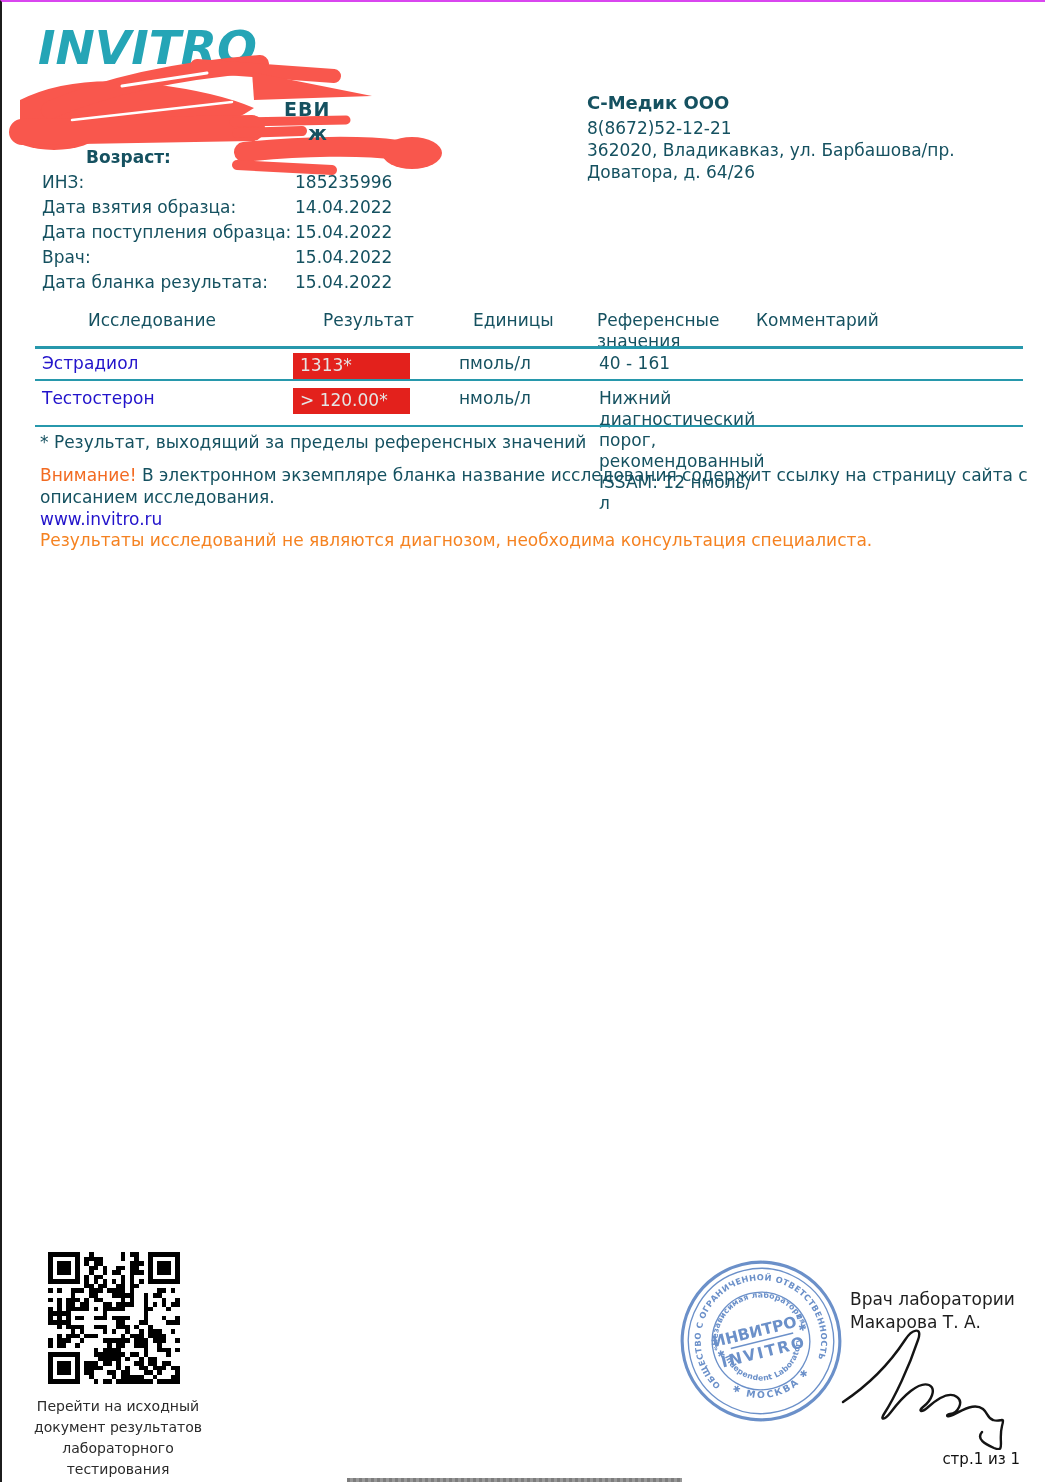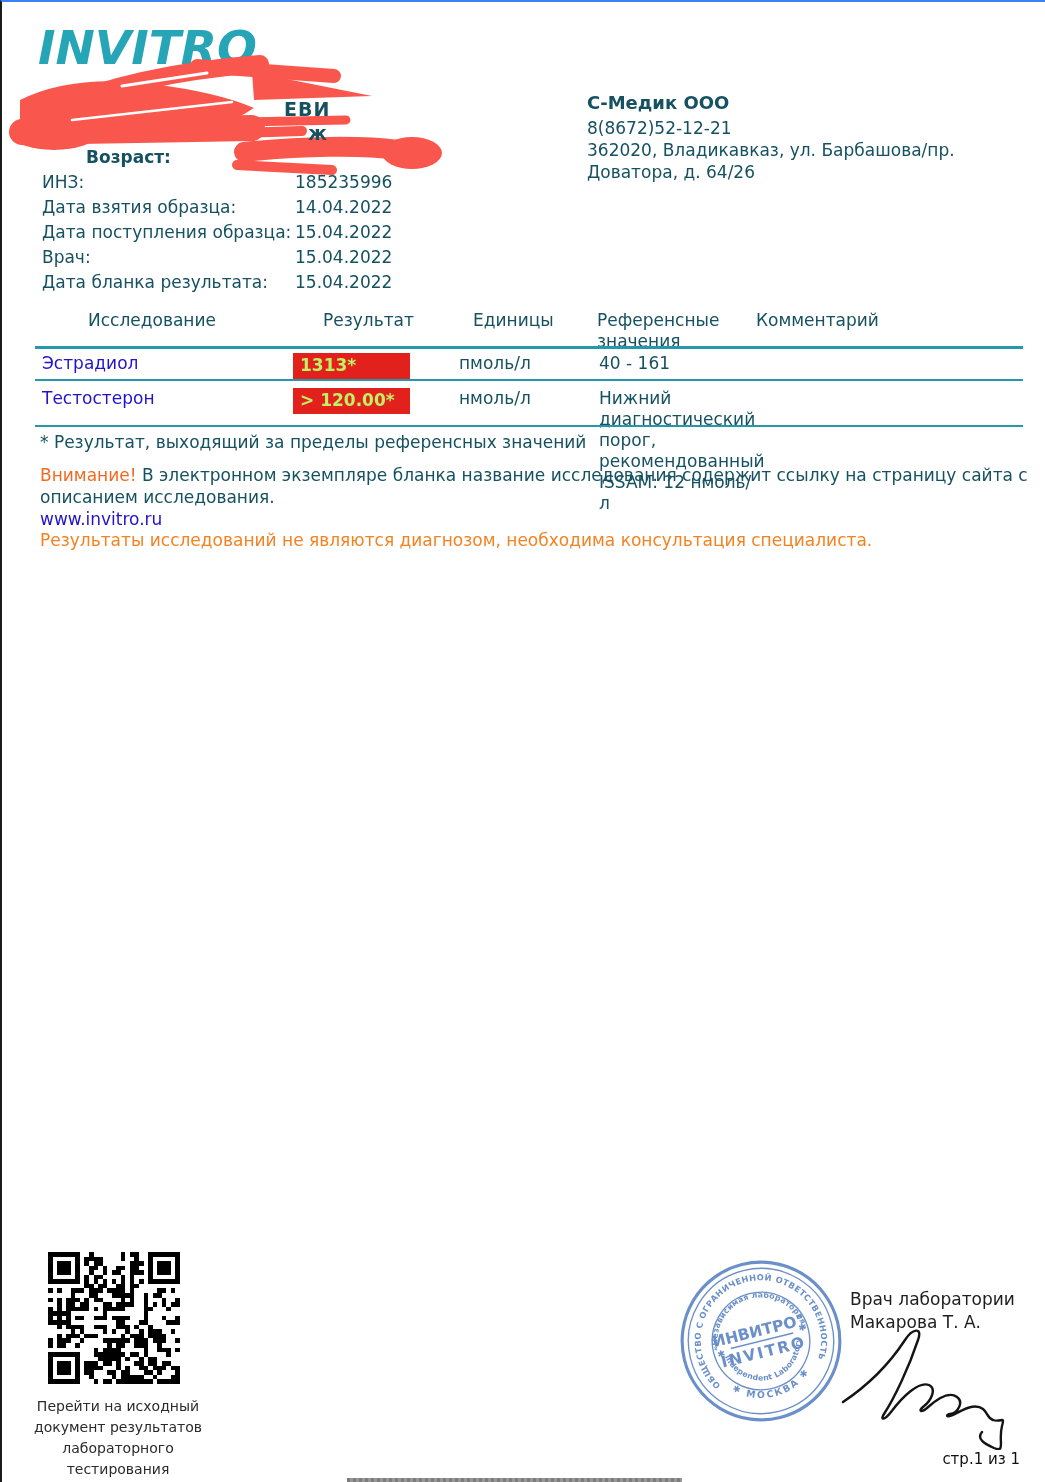--- a/index.html
+++ b/index.html
@@ -1,39 +1,39 @@
 <!DOCTYPE html>
 <html style="--c_text: #155160; --c_logo: #25a5b6; --c_line: #2798ac; --c_link: #2213cb; --c_red: #e3211c; --c_orange1: #f26a21; --c_orange2: #f58221; --c_scribble: #f9574d; --c_stamp: #6b90c9;"><head>
 <meta charset="utf-8">
 <style>
   html,body{margin:0;padding:0;background:#fff;}
   .page{
     position:relative;width:1045px;height:1482px;background:#fff;overflow:hidden;
     font-family:"DejaVu Sans","Liberation Sans",sans-serif;color:var(--c_text,#155160);
-    border-left:2px solid #1c1c1c;border-top:2px solid #3b82f6;box-sizing:border-box;
+    border-left:2px solid #1c1c1c;border-top:2px solid #d946ef;box-sizing:border-box;
   }
   .logo{position:absolute;left:36px;top:18px;font-size:47px;font-weight:bold;font-style:italic;
         color:var(--c_logo,#25a5b6);letter-spacing:0px;}
   .scribble{position:absolute;left:0;top:0;pointer-events:none;}
   .peek{position:absolute;font-weight:bold;color:var(--c_text,#155160);}
   .peek1{left:282px;top:96px;font-size:19px;letter-spacing:1px;}
   .peek2{left:306px;top:120px;font-size:19px;}
   .clinic{position:absolute;left:585px;top:90px;width:458px;font-size:17px;line-height:22px;}
   .cname{font-weight:bold;font-size:18px;margin-bottom:3px;}
   .fields{position:absolute;left:40px;top:142px;font-size:17px;}
   .frow{display:flex;height:25px;align-items:center;}
   .flabel{width:253px;}
   .flabel.b{font-weight:bold;margin-left:44px;}
   .thead{position:absolute;left:40px;top:308px;display:grid;
          grid-template-columns:235px 150px 124px 159px 315px;font-size:17px;line-height:21px;margin-left:46px;}
   .tbody{position:absolute;left:40px;top:347px;width:983px;}
   .trow{display:grid;grid-template-columns:235px 150px 124px 159px 315px;padding:4px 0 5px;font-size:17px;line-height:21px;gap:16px;}
   .cell-test{color:var(--c_link,#2213cb);cursor:pointer;}
   .flag{display:inline-block;min-width:103px;padding:2px 7px 3px;background:var(--c_red,#e3211c);
-        color:#bef264;font-weight:bold;}
+        color:#e5e5e5;font-weight:normal;}
   .tline{position:absolute;left:33px;width:988px;background:var(--c_line,#2798ac);}
   .footnote{position:absolute;left:38px;top:430px;font-size:17px;}
   .warning{position:absolute;left:38px;top:462px;width:990px;font-size:17px;line-height:22px;}
   .attn{color:var(--c_orange1,#f26a21);}
   .sitelink{color:var(--c_link,#2213cb);cursor:pointer;}
   .disclaimer{position:absolute;left:38px;top:528px;font-size:17px;color:var(--c_orange2,#f58221);}
   .qr{position:absolute;left:46px;top:1250px;fill:#000;shape-rendering:crispEdges;}
   .qr-caption{position:absolute;left:18px;top:1394px;width:196px;text-align:center;
               font-size:14px;line-height:21px;color:#2b2b2b;}
   .stamp{position:absolute;left:676px;top:1254px;}

